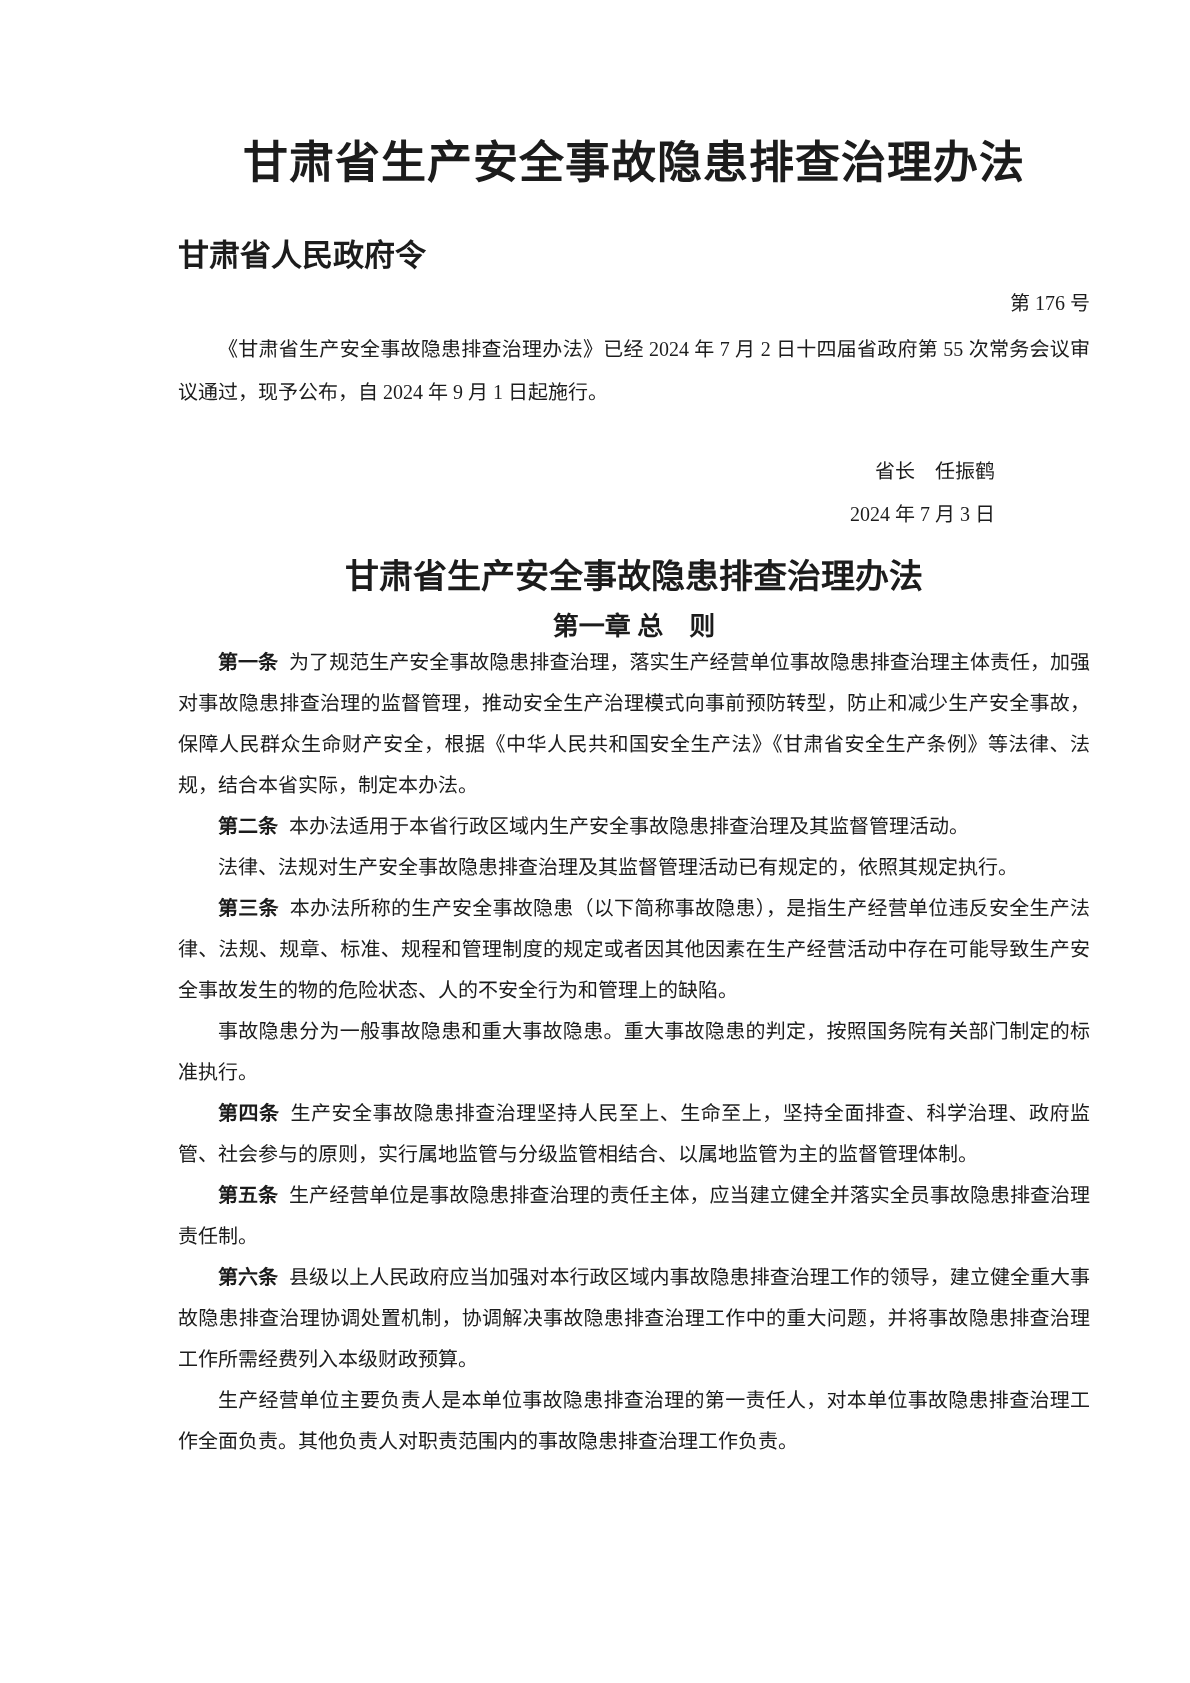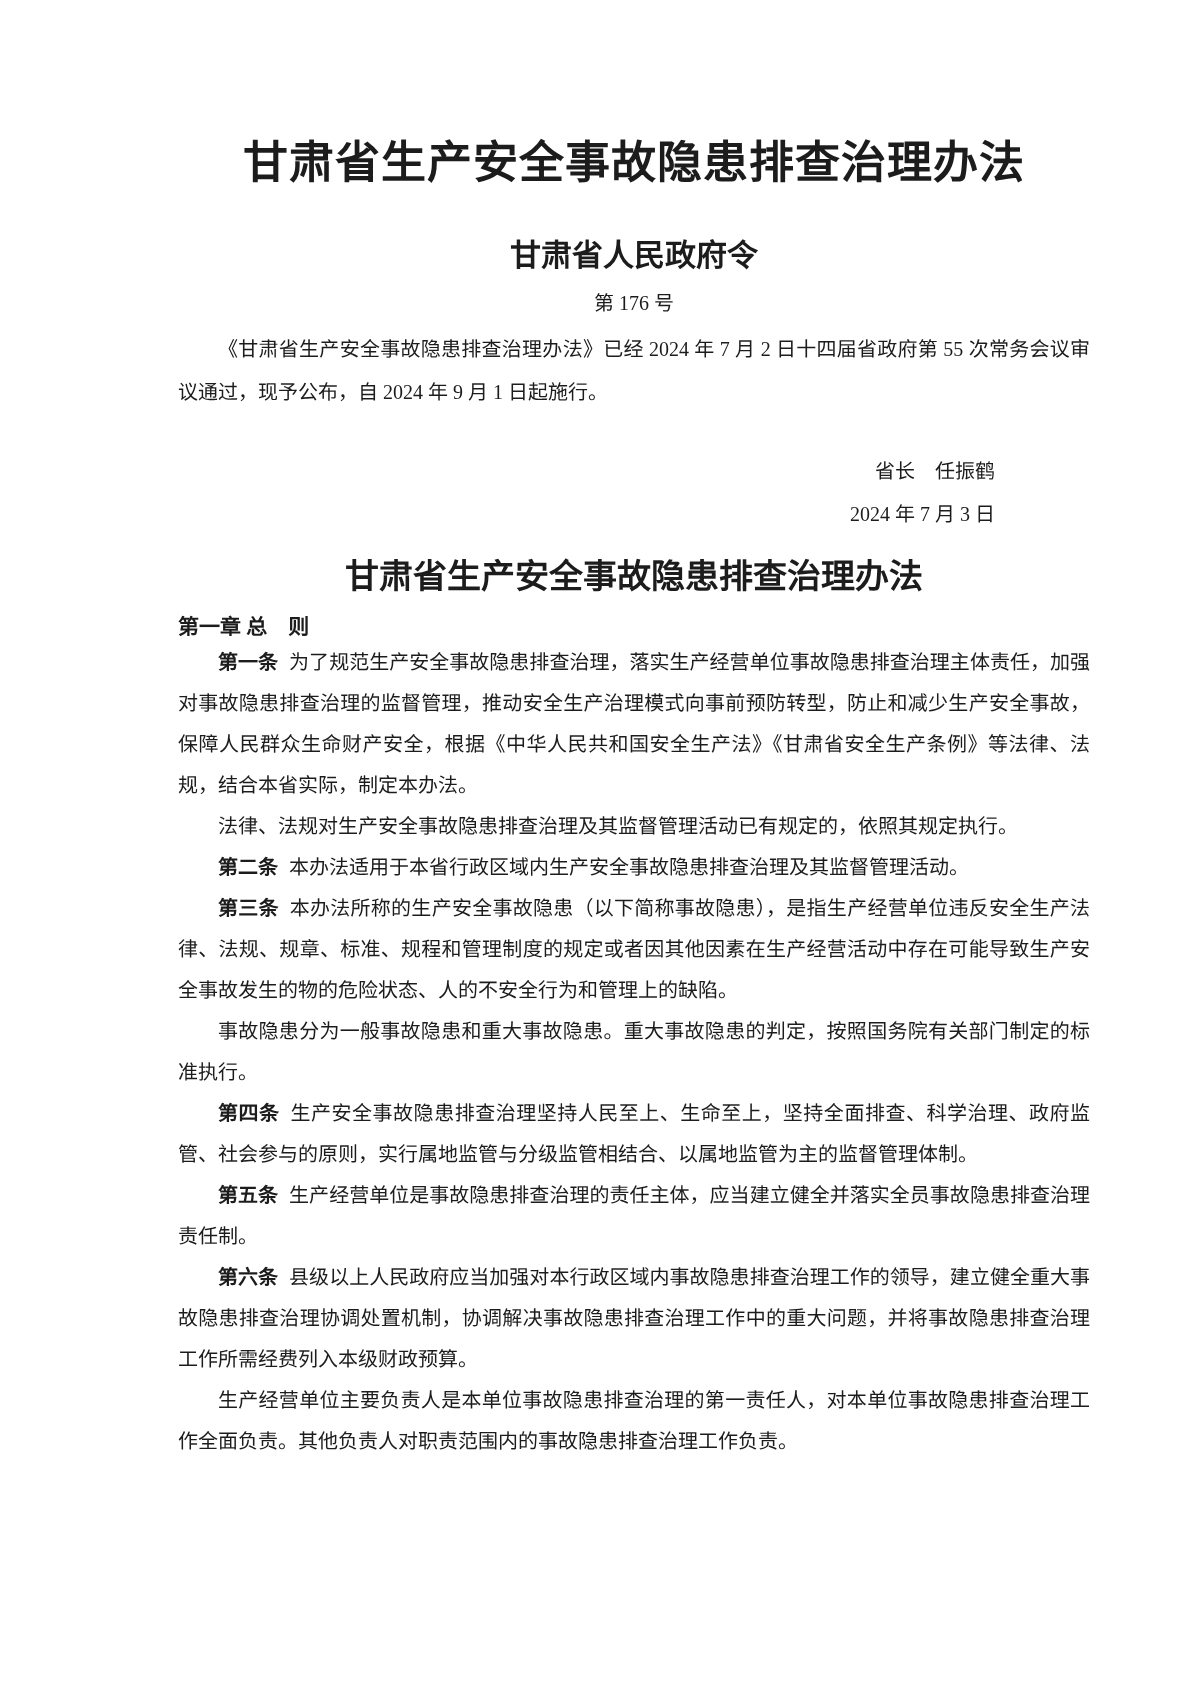--- a/index.html
+++ b/index.html
@@ -29,28 +29,28 @@
     font-weight: 700;
     text-align: center;
     letter-spacing: 1px;
     font-family: "DejaVu Sans", "Liberation Sans", sans-serif;
   }
   .decree-title {
     margin: 46px 0 0 0;
     font-size: 31px;
     line-height: 38px;
     font-weight: 600;
-    text-align: center;
+    text-align: left;
     font-family: "DejaVu Sans", "Liberation Sans", sans-serif;
   }
   .decree-number {
     margin-top: 16px;
     font-size: 20px;
     line-height: 26px;
-    text-align: center;
+    text-align: right;
   }
   .announcement {
     margin: 12px 0 0 0;
     font-size: 20px;
     line-height: 43px;
     text-indent: 2em;
     text-align: justify;
   }
   .sign-block {
     margin-top: 36px;
@@ -62,23 +62,24 @@
   .doc-title {
     margin: 20px 0 0 0;
     font-size: 34px;
     line-height: 40px;
     font-weight: 700;
     text-align: center;
     font-family: "DejaVu Sans", "Liberation Sans", sans-serif;
   }
   .chapter-heading {
     margin: 16px 0 0 0;
-    font-size: 21px;
+    font-size: 26px;
     line-height: 30px;
     font-weight: 700;
+    text-align: center;
   }
   .body-text {
     margin-top: 0;
   }
   .article {
     margin: 0;
     font-size: 20px;
     line-height: 41px;
     text-indent: 2em;
     text-align: justify;
@@ -108,22 +109,22 @@
     <div class="signer">省长　任振鹤</div>
     <div class="sign-date">2024 年 7 月 3 日</div>
   </div>
 
   <h2 class="doc-title">甘肃省生产安全事故隐患排查治理办法</h2>
 
   <h3 class="chapter-heading">第一章 总　则</h3>
 
   <div class="body-text">
     <p class="article"><b class="article-label">第一条</b><span>为了规范生产安全事故隐患排查治理，落实生产经营单位事故隐患排查治理主体责任，加强对事故隐患排查治理的监督管理，推动安全生产治理模式向事前预防转型，防止和减少生产安全事故，保障人民群众生命财产安全，根据《中华人民共和国安全生产法》《甘肃省安全生产条例》等法律、法规，结合本省实际，制定本办法。</span></p>
+    <p class="article"><b class="article-label">第二条</b><span>本办法适用于本省行政区域内生产安全事故隐患排查治理及其监督管理活动。</span></p>
     <p class="article"><b class="article-label"></b><span>法律、法规对生产安全事故隐患排查治理及其监督管理活动已有规定的，依照其规定执行。</span></p>
-    <p class="article"><b class="article-label">第二条</b><span>本办法适用于本省行政区域内生产安全事故隐患排查治理及其监督管理活动。</span></p>
     <p class="article"><b class="article-label">第三条</b><span>本办法所称的生产安全事故隐患（以下简称事故隐患），是指生产经营单位违反安全生产法律、法规、规章、标准、规程和管理制度的规定或者因其他因素在生产经营活动中存在可能导致生产安全事故发生的物的危险状态、人的不安全行为和管理上的缺陷。</span></p>
     <p class="article"><b class="article-label"></b><span>事故隐患分为一般事故隐患和重大事故隐患。重大事故隐患的判定，按照国务院有关部门制定的标准执行。</span></p>
     <p class="article"><b class="article-label">第四条</b><span>生产安全事故隐患排查治理坚持人民至上、生命至上，坚持全面排查、科学治理、政府监管、社会参与的原则，实行属地监管与分级监管相结合、以属地监管为主的监督管理体制。</span></p>
     <p class="article"><b class="article-label">第五条</b><span>生产经营单位是事故隐患排查治理的责任主体，应当建立健全并落实全员事故隐患排查治理责任制。</span></p>
     <p class="article"><b class="article-label">第六条</b><span>县级以上人民政府应当加强对本行政区域内事故隐患排查治理工作的领导，建立健全重大事故隐患排查治理协调处置机制，协调解决事故隐患排查治理工作中的重大问题，并将事故隐患排查治理工作所需经费列入本级财政预算。</span></p>
     <p class="article"><b class="article-label"></b><span>生产经营单位主要负责人是本单位事故隐患排查治理的第一责任人，对本单位事故隐患排查治理工作全面负责。其他负责人对职责范围内的事故隐患排查治理工作负责。</span></p>
   </div>
 
 </div>
 

